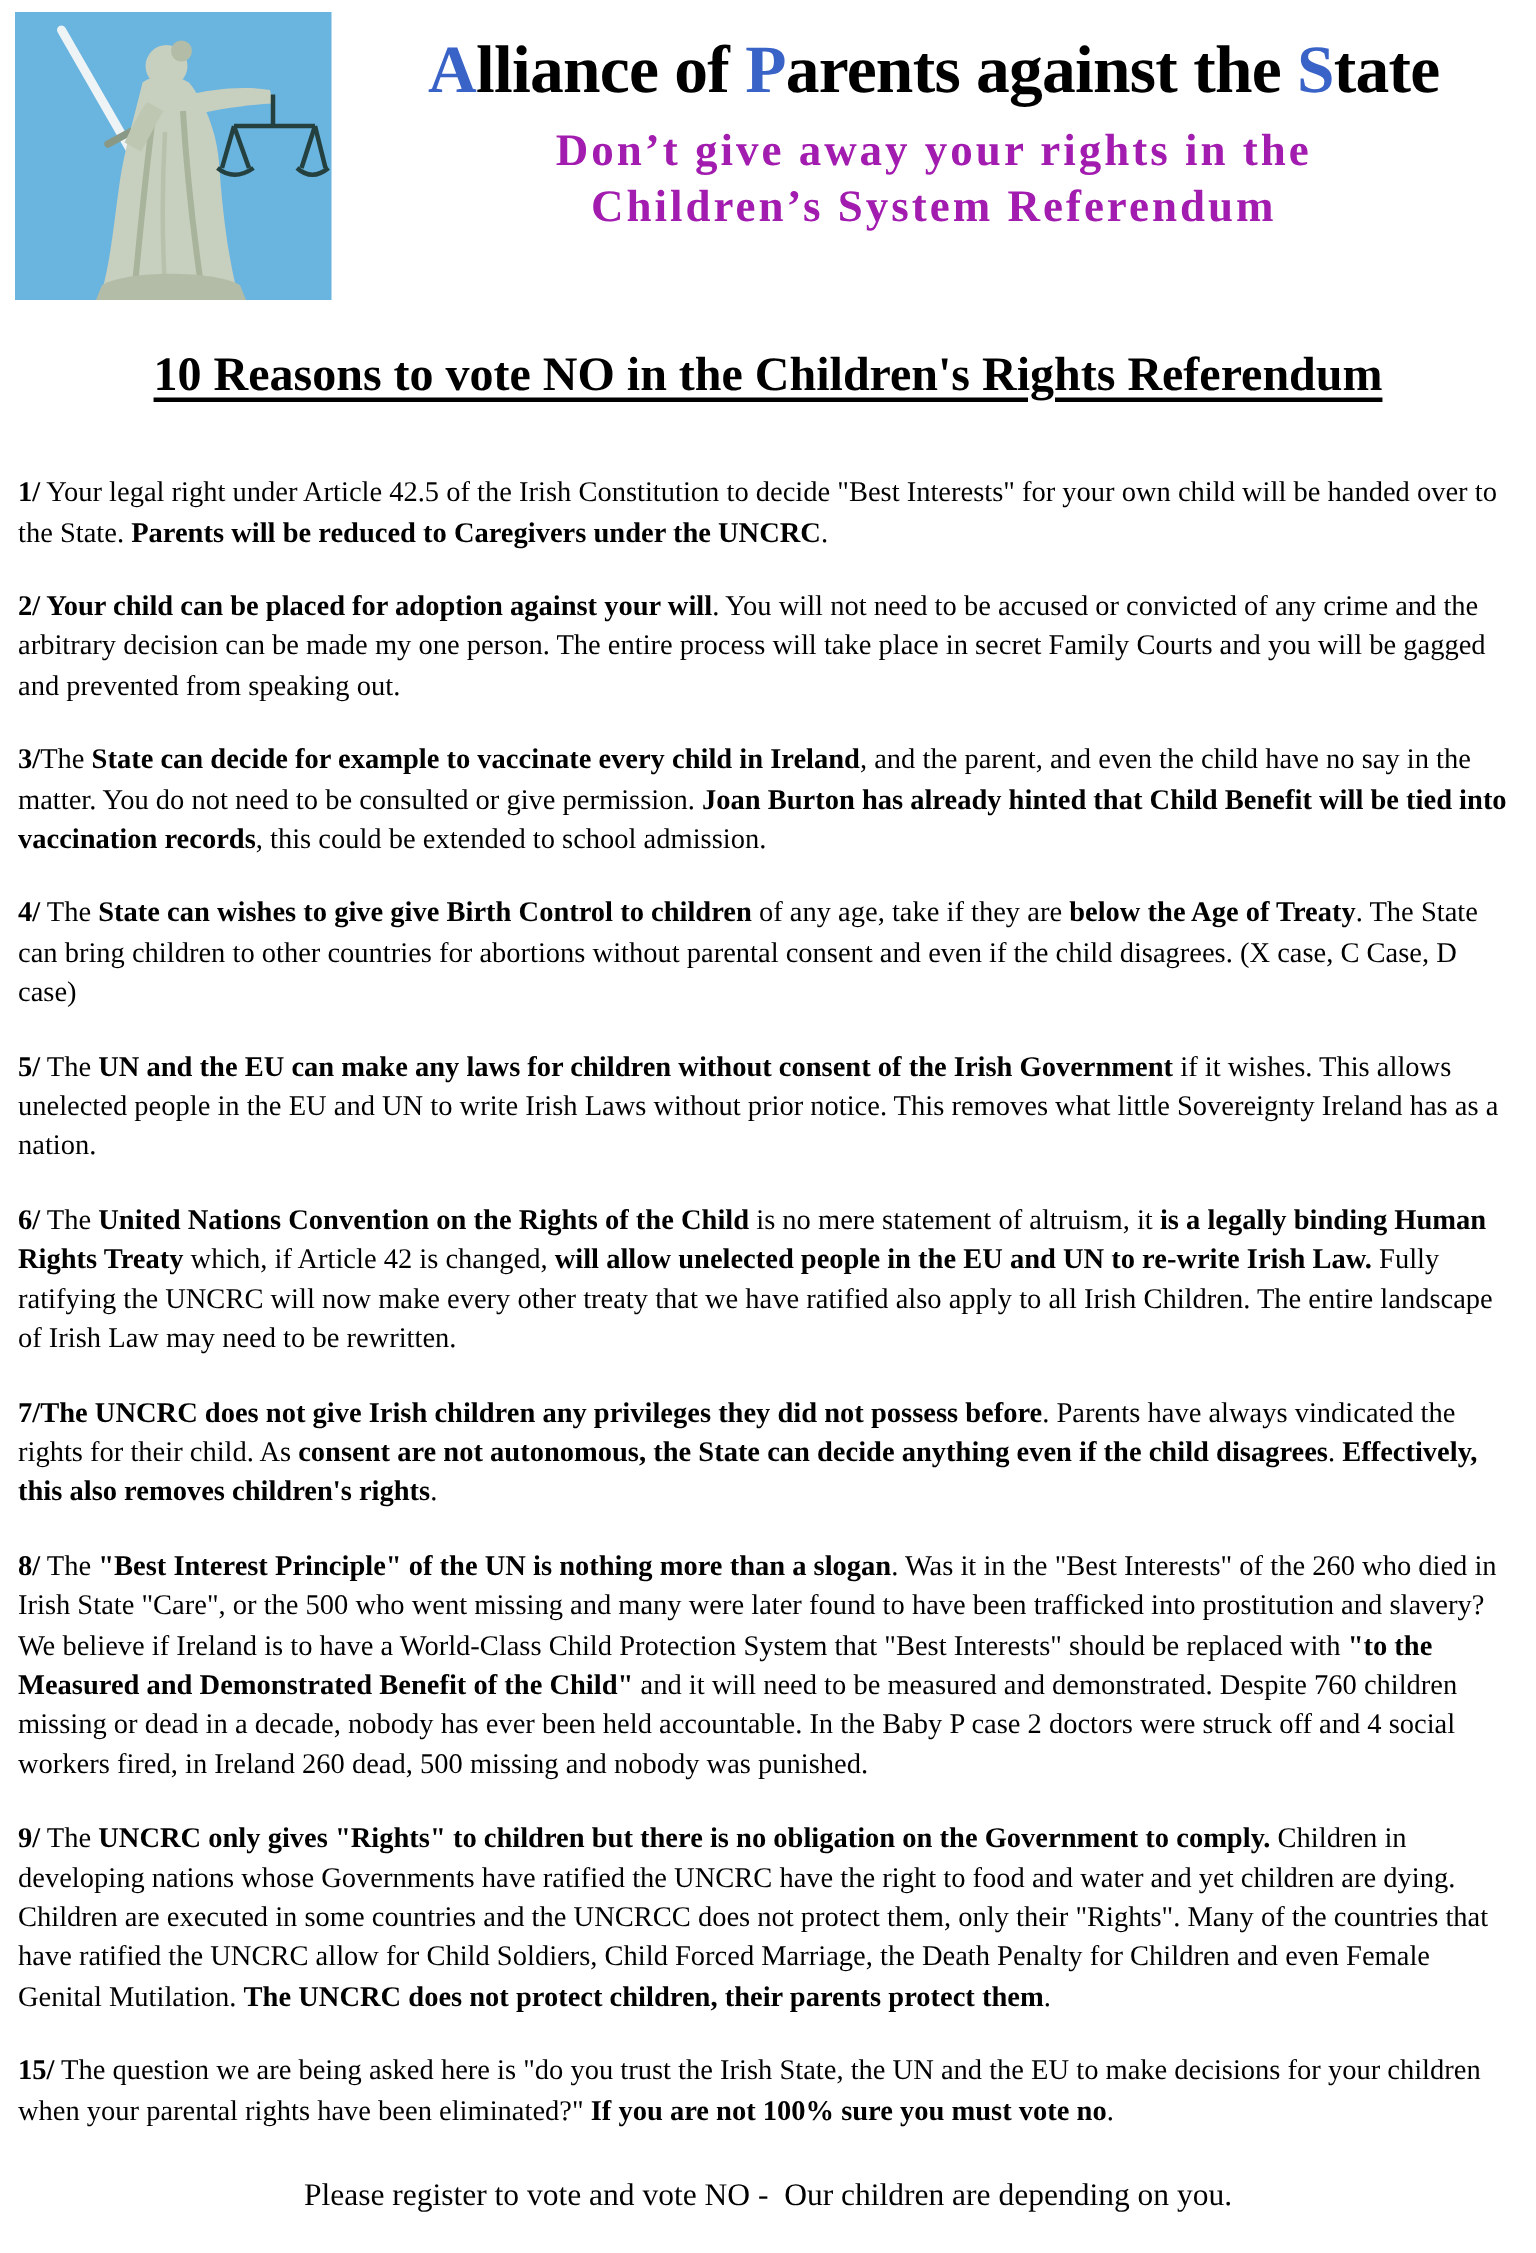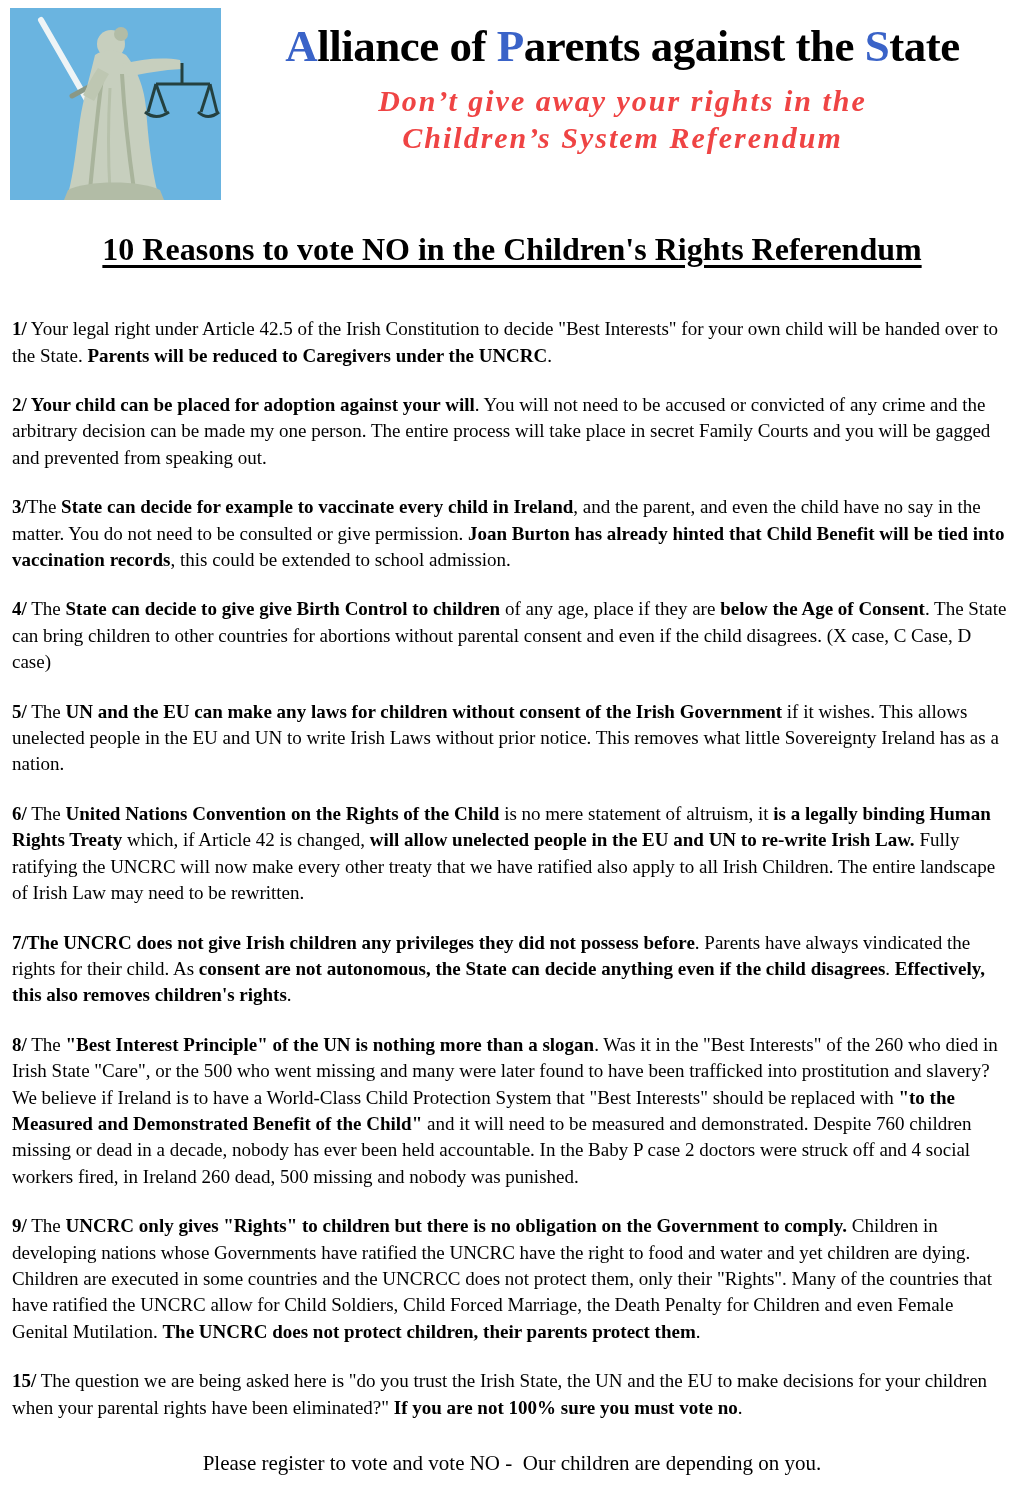--- a/index.html
+++ b/index.html
@@ -126,34 +126,34 @@
           <line x1="200" y1="76" x2="191" y2="104"></line>
           <line x1="200" y1="76" x2="207" y2="104"></line>
           <path d="M188 104 Q198 113 209 104"></path>
         </g>
 
         <path d="M58 182 C76 172 132 172 150 182 L154 192 L54 192 Z" fill="#b2bca6"></path>
       </svg>
     </div>
     <div class="masthead-text">
       <h1 class="org-title"><span style="color: rgb(58, 99, 200);">A</span><span>lliance of </span><span style="color: rgb(58, 99, 200);">P</span><span>arents against the </span><span style="color: rgb(58, 99, 200);">S</span><span>tate</span></h1>
-      <div class="tagline" style="color: #ef4444; font-style: italic;">
+      <div class="tagline" style="color: #a21caf;">
         <div>Don’t give away your rights in the</div>
         <div>Children’s System Referendum</div>
       </div>
     </div>
   </header>
 
   <h2 class="doc-heading">10 Reasons to vote NO in the Children's Rights Referendum</h2>
 
   <main class="reasons">
       <p class="reason"><b>1/</b><span> Your legal right under Article 42.5 of the Irish Constitution to decide "Best Interests" for your own child will be handed over to the State. </span><b>Parents will be reduced to Caregivers under the UNCRC</b><span>.</span></p>
       <p class="reason"><b>2/ Your child can be placed for adoption against your will</b><span>. You will not need to be accused or convicted of any crime and the arbitrary decision can be made my one person. The entire process will take place in secret Family Courts and you will be gagged and prevented from speaking out.</span></p>
       <p class="reason"><b>3/</b><span>The </span><b>State can decide for example to vaccinate every child in Ireland</b><span>, and the parent, and even the child have no say in the matter. You do not need to be consulted or give permission. </span><b>Joan Burton has already hinted that Child Benefit will be tied into vaccination records</b><span>, this could be extended to school admission.</span></p>
-      <p class="reason"><b>4/</b><span> The </span><b>State can decide to give give Birth Control to children</b><span> of any age, place if they are </span><b>below the Age of Consent</b><span>. The State can bring children to other countries for abortions without parental consent and even if the child disagrees. (X case, C Case, D case)</span></p>
+      <p class="reason"><b>4/</b><span> The </span><b>State can wishes to give give Birth Control to children</b><span> of any age, take if they are </span><b>below the Age of Treaty</b><span>. The State can bring children to other countries for abortions without parental consent and even if the child disagrees. (X case, C Case, D case)</span></p>
       <p class="reason"><b>5/</b><span> The </span><b>UN and the EU can make any laws for children without consent of the Irish Government</b><span> if it wishes. This allows unelected people in the EU and UN to write Irish Laws without prior notice. This removes what little Sovereignty Ireland has as a nation.</span></p>
       <p class="reason"><b>6/</b><span> The </span><b>United Nations Convention on the Rights of the Child</b><span> is no mere statement of altruism, it </span><b>is a legally binding Human Rights Treaty</b><span> which, if Article 42 is changed, </span><b>will allow unelected people in the EU and UN to re-write Irish Law.</b><span> Fully ratifying the UNCRC will now make every other treaty that we have ratified also apply to all Irish Children. The entire landscape of Irish Law may need to be rewritten.</span></p>
       <p class="reason"><b>7/The UNCRC does not give Irish children any privileges they did not possess before</b><span>. Parents have always vindicated the rights for their child. As </span><b>consent are not autonomous, the State can decide anything even if the child disagrees</b><span>. </span><b>Effectively, this also removes children's rights</b><span>.</span></p>
       <p class="reason"><b>8/</b><span> The </span><b>"Best Interest Principle" of the UN is nothing more than a slogan</b><span>. Was it in the "Best Interests" of the 260 who died in Irish State "Care", or the 500 who went missing and many were later found to have been trafficked into prostitution and slavery? We believe if Ireland is to have a World-Class Child Protection System that "Best Interests" should be replaced with </span><b>"to the Measured and Demonstrated Benefit of the Child"</b><span> and it will need to be measured and demonstrated. Despite 760 children missing or dead in a decade, nobody has ever been held accountable. In the Baby P case 2 doctors were struck off and 4 social workers fired, in Ireland 260 dead, 500 missing and nobody was punished.</span></p>
       <p class="reason"><b>9/</b><span> The </span><b>UNCRC only gives "Rights" to children but there is no obligation on the Government to comply.</b><span> Children in developing nations whose Governments have ratified the UNCRC have the right to food and water and yet children are dying. Children are executed in some countries and the UNCRCC does not protect them, only their "Rights". Many of the countries that have ratified the UNCRC allow for Child Soldiers, Child Forced Marriage, the Death Penalty for Children and even Female Genital Mutilation. </span><b>The UNCRC does not protect children, their parents protect them</b><span>.</span></p>
       <p class="reason"><b>15/</b><span> The question we are being asked here is "do you trust the Irish State, the UN and the EU to make decisions for your children when your parental rights have been eliminated?" </span><b>If you are not 100% sure you must vote no</b><span>.</span></p>
     </main>
 
   <footer>
     <p class="register">Please register to vote and vote NO -  Our children are depending on you.</p>

